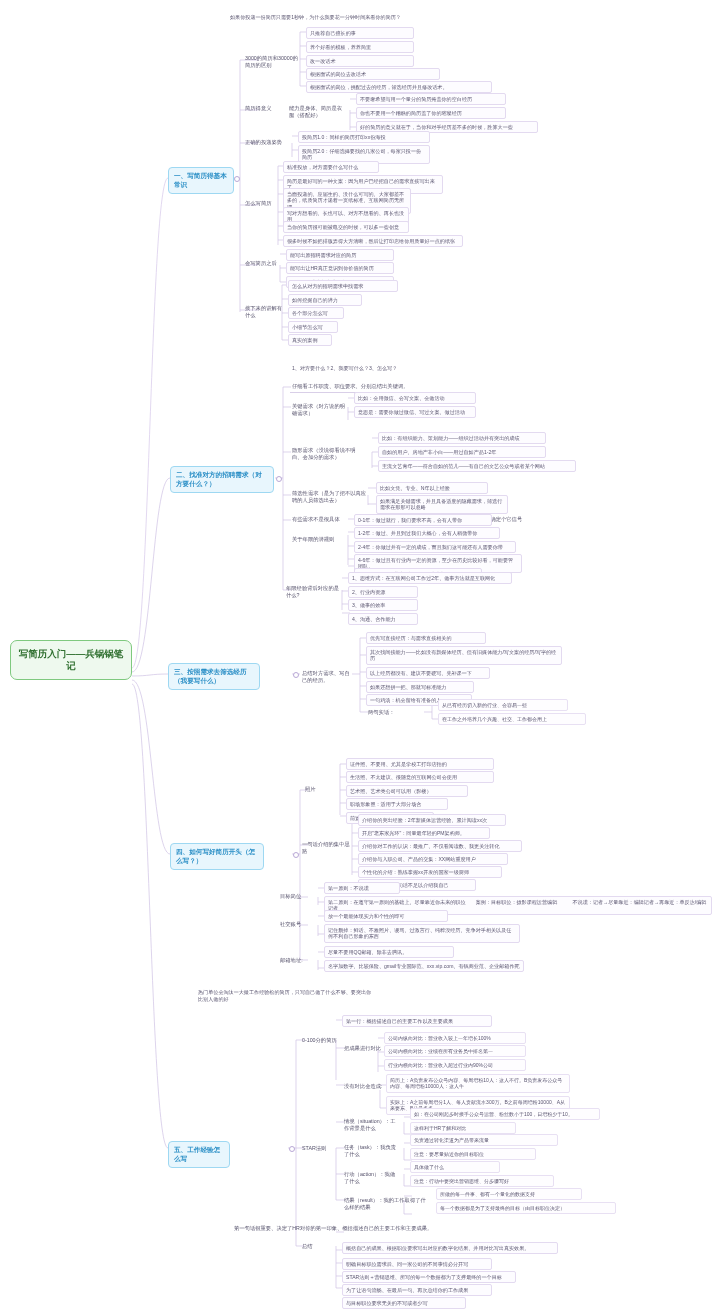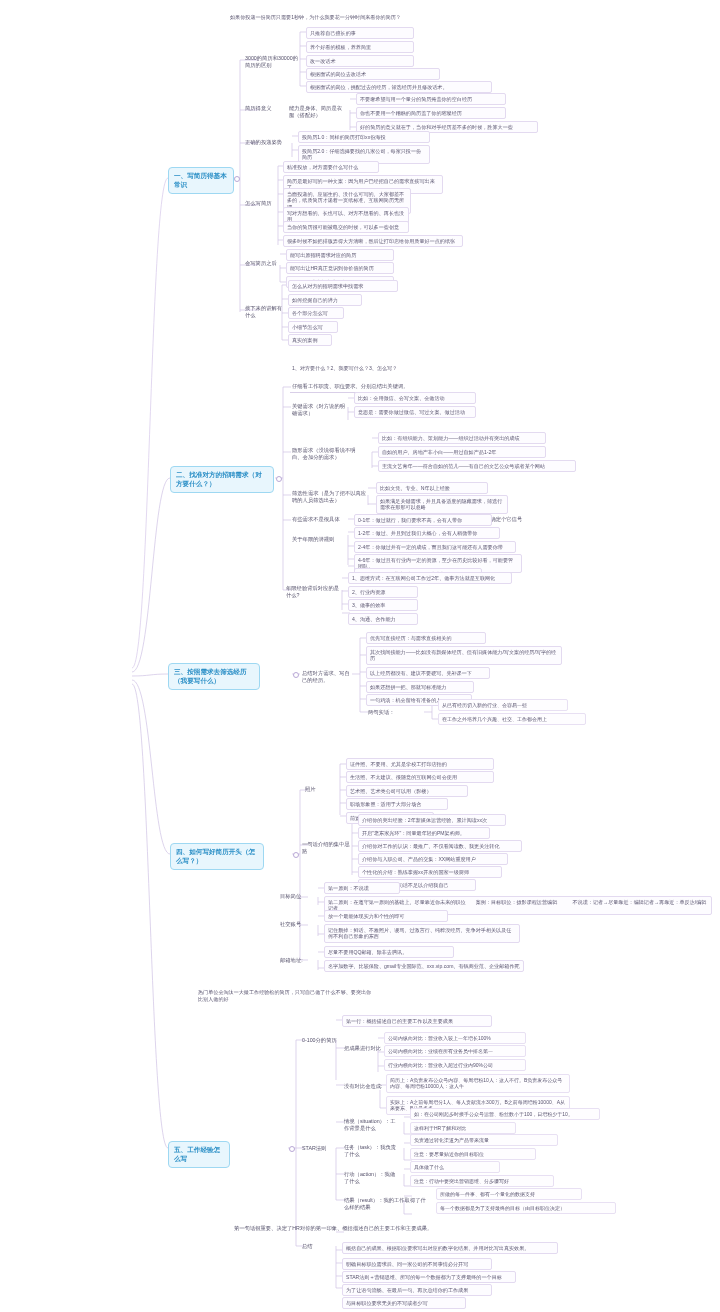--- a/index.html
+++ b/index.html
@@ -250,20 +250,21 @@
 
       <path d="M336 1246 L 336 1288"></path>
       <path d="M336 1232 L 344 1232"></path>
         <path d="M336 1250 L 344 1250"></path>
       <path d="M336 1263 L 344 1263"></path>
         <path d="M336 1276 L 344 1276"></path>
       <path d="M336 1288 L 344 1288"></path>
     </g>
   </svg>
 
+  <div class="node root">写简历入门——兵锅锅笔记</div>
 
   <div class="node lvl1" style="left:168px;top:167px;width:66px;">一、写简历得基本常识</div>
   <div class="node topline" style="left:228px;top:13px;width:300px;">如果你投递一份简历只需要1秒钟，为什么我要花一分钟时间来看你的简历？</div>
 
   <div class="node lvl2" style="left:243px;top:54px;width:62px;border:none;">3000的简历和30000的简历的区别</div>
   <div class="node lvl3" style="left:306px;top:27px;width:108px;">只推荐自己擅长的事</div>
   <div class="node lvl3" style="left:306px;top:41px;width:108px;">养个好看的模板，养养简里</div>
   <div class="node lvl3" style="left:306px;top:55px;width:108px;">改一改话术</div>
   <div class="node lvl3" style="left:306px;top:68px;width:134px;">根据面试的岗位去改话术</div>
   <div class="node lvl3" style="left:306px;top:81px;width:186px;">根据面试的岗位，挑配过去的经历，筛选经历并且修改话术。</div>

